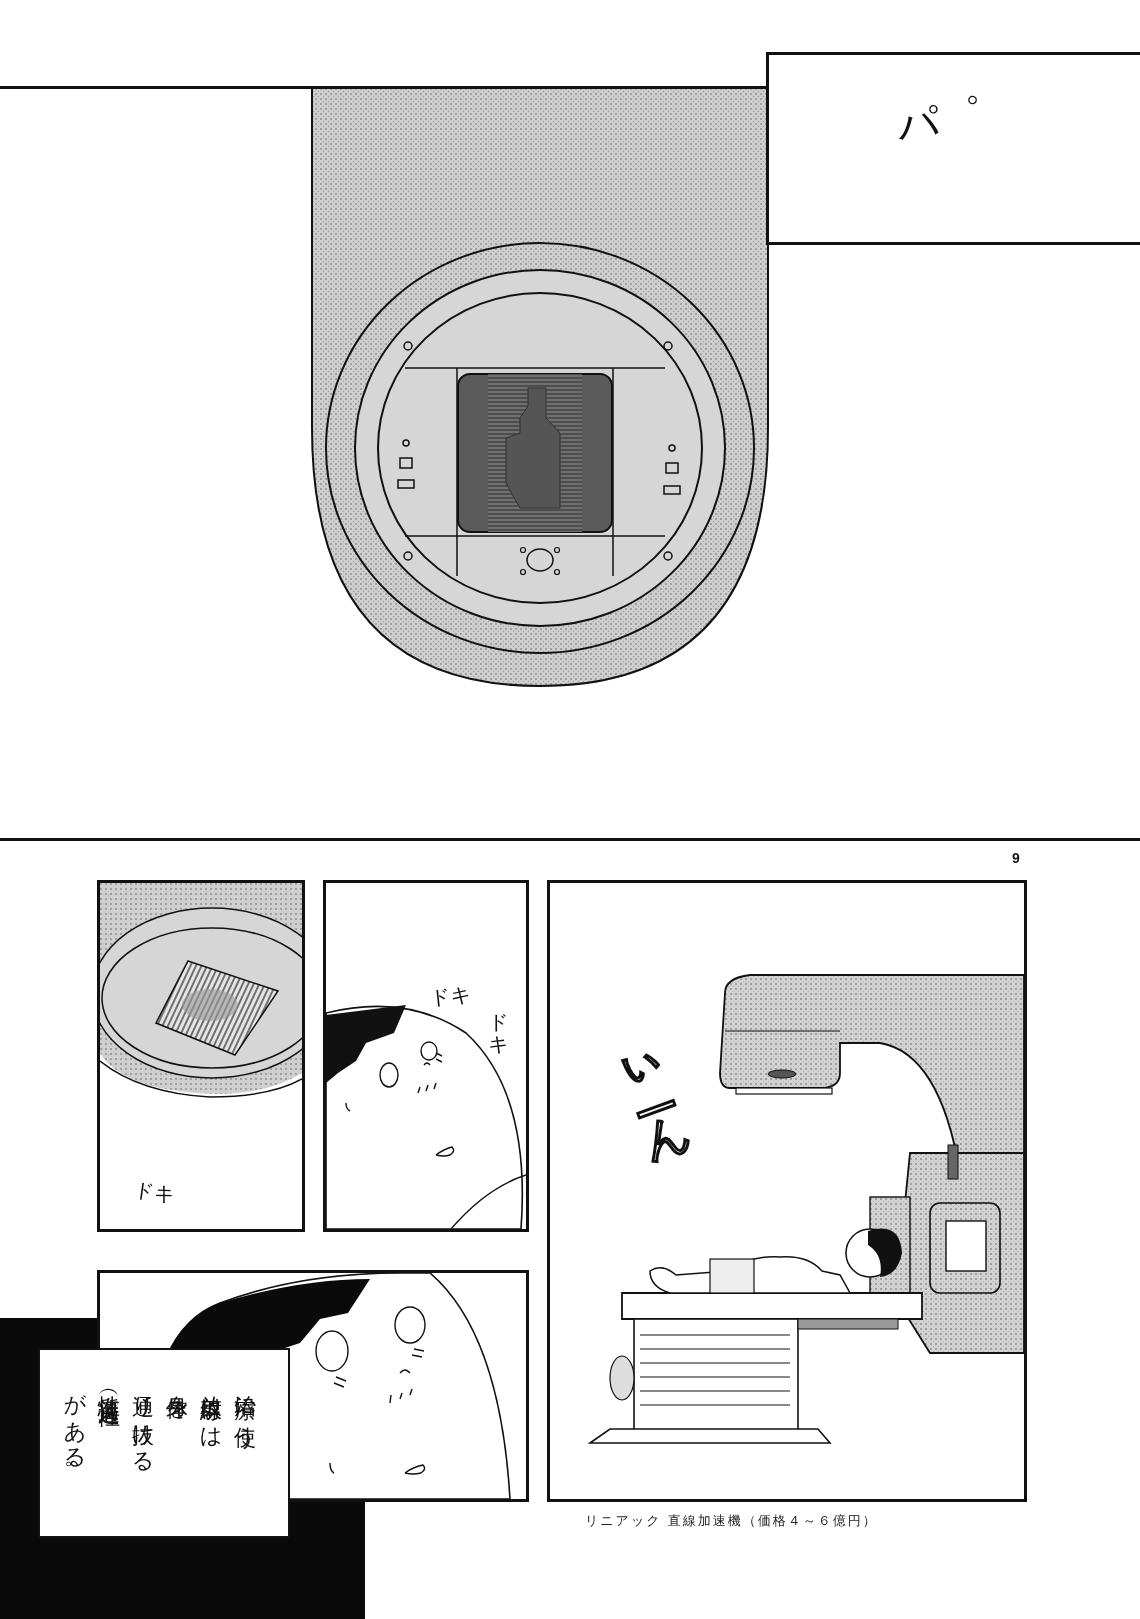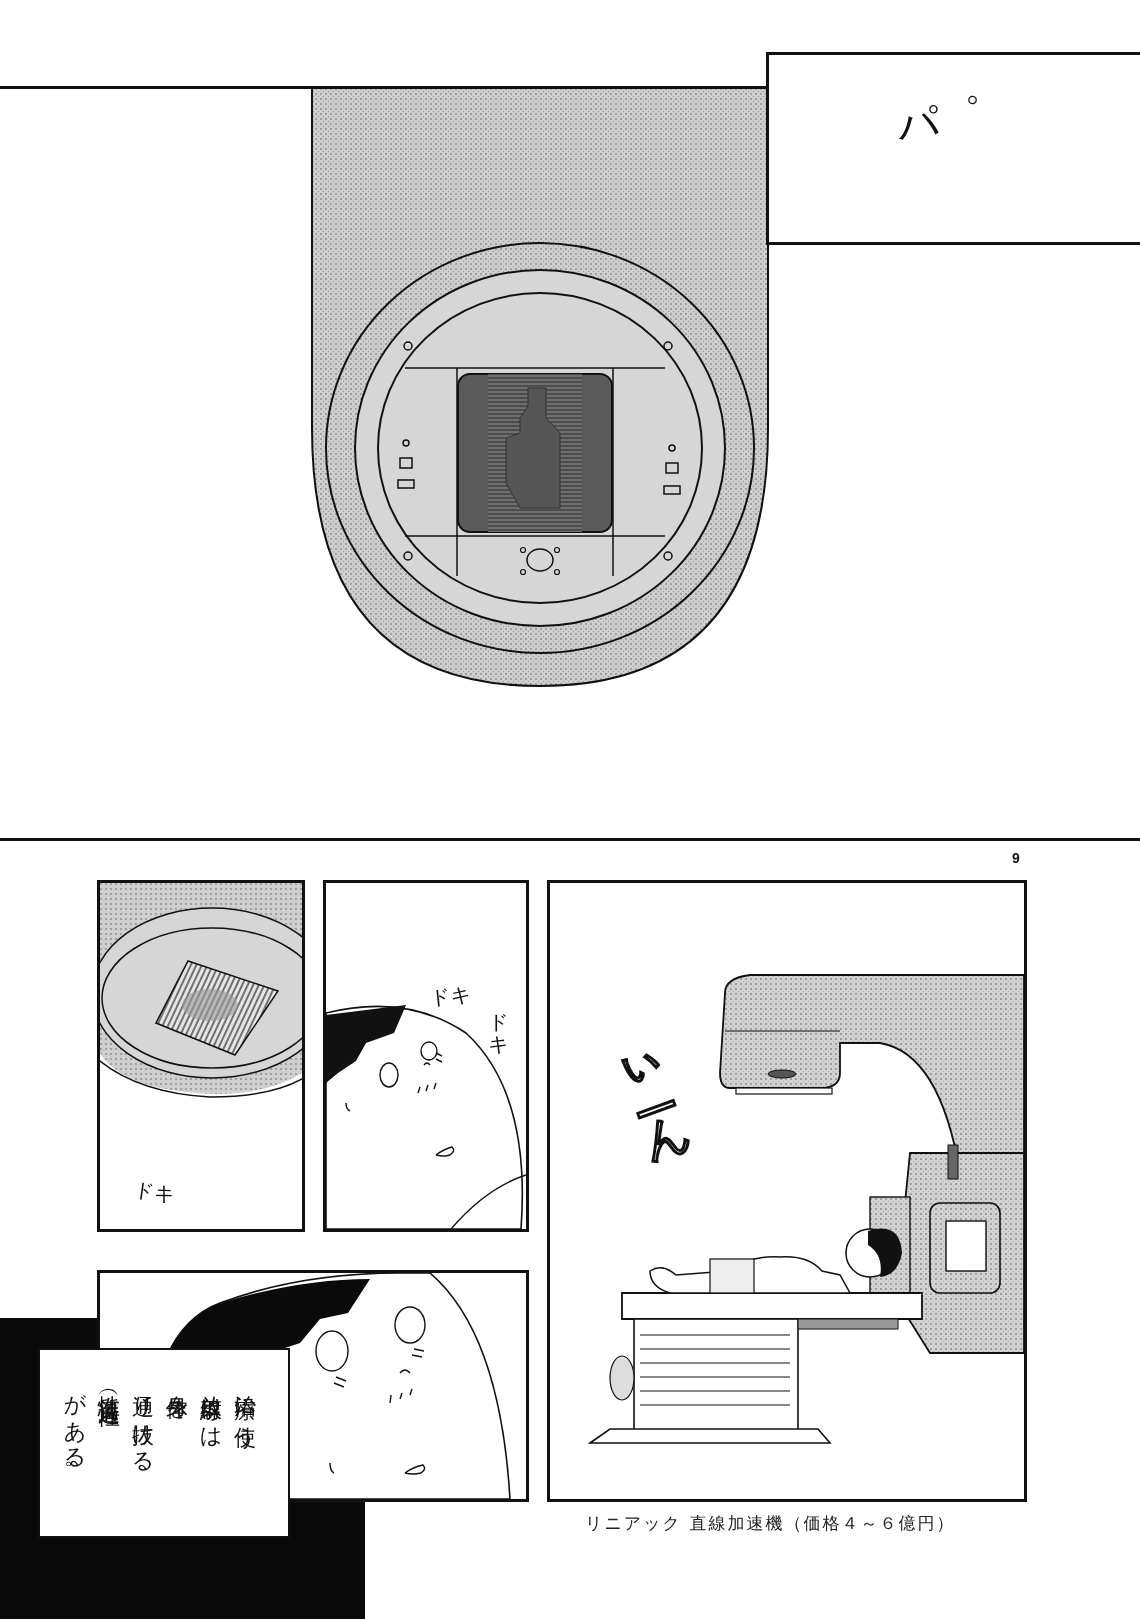--- a/index.html
+++ b/index.html
@@ -4,21 +4,21 @@
 <style>
   html, body { margin:0; padding:0; background:#fff; }
   body { width:1140px; height:1619px; position:relative; overflow:hidden;
          font-family:"DejaVu Sans", sans-serif; color:#111; }
   .abs { position:absolute; }
   .panel { position:absolute; border:3px solid #111; background:#fff; box-sizing:border-box; overflow:hidden; }
   .hline { position:absolute; height:3px; background:#111; }
   .sfx { position:absolute; font-family:"DejaVu Sans", sans-serif; color:#111; }
   .vtext { writing-mode:vertical-rl; font-family:"DejaVu Sans", sans-serif;
            font-size:22px; line-height:34px; letter-spacing:2px; color:#111; }
-  .caption { font-family:"DejaVu Sans", sans-serif; font-size:17px; letter-spacing:2px; color:#222; }
+  .caption { font-family:"DejaVu Sans", sans-serif; font-size:13px; letter-spacing:2px; color:#222; }
   .page-num { font-family:"Liberation Sans", sans-serif; font-weight:bold; font-size:14px; }
 </style>
 </head>
 <body>
 
 <div class="hline" style="left:0;top:86px;width:770px;"></div>
 
 <div class="abs" style="left:310px;top:88px;width:460px;height:600px;">
   <svg width="460" height="600" viewBox="0 0 460 600">
     <defs>

